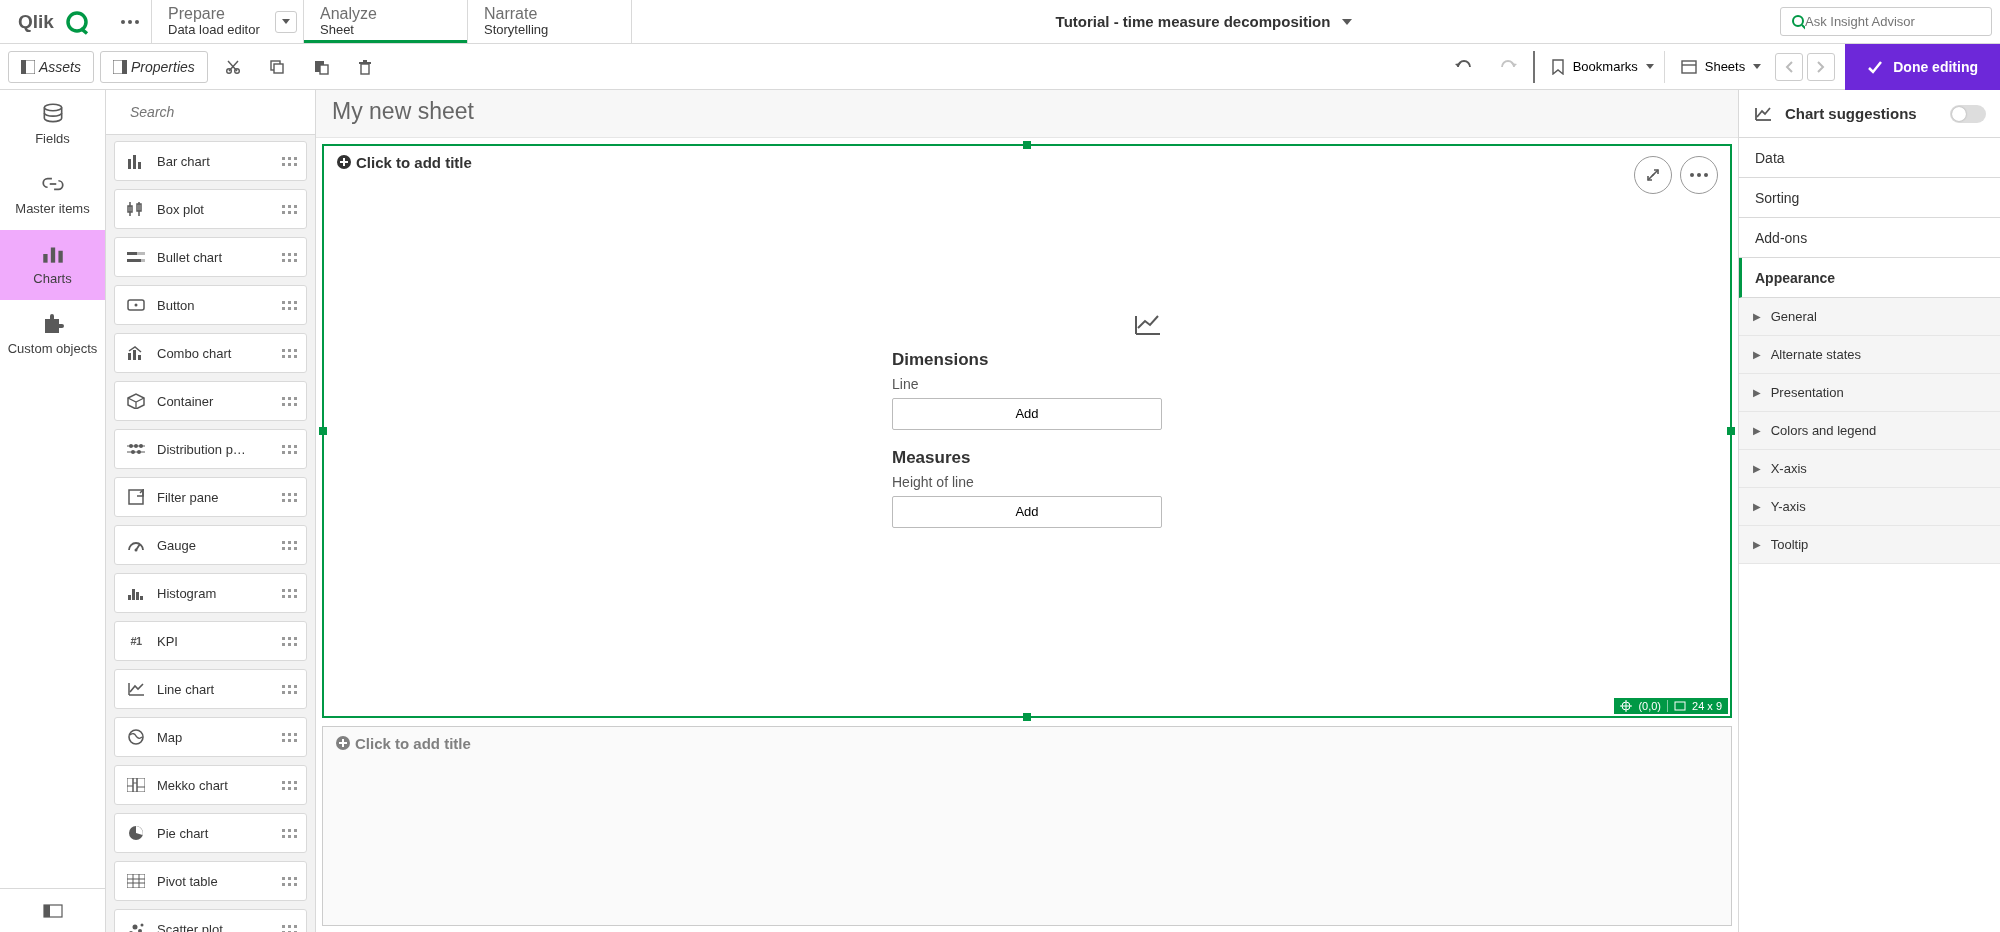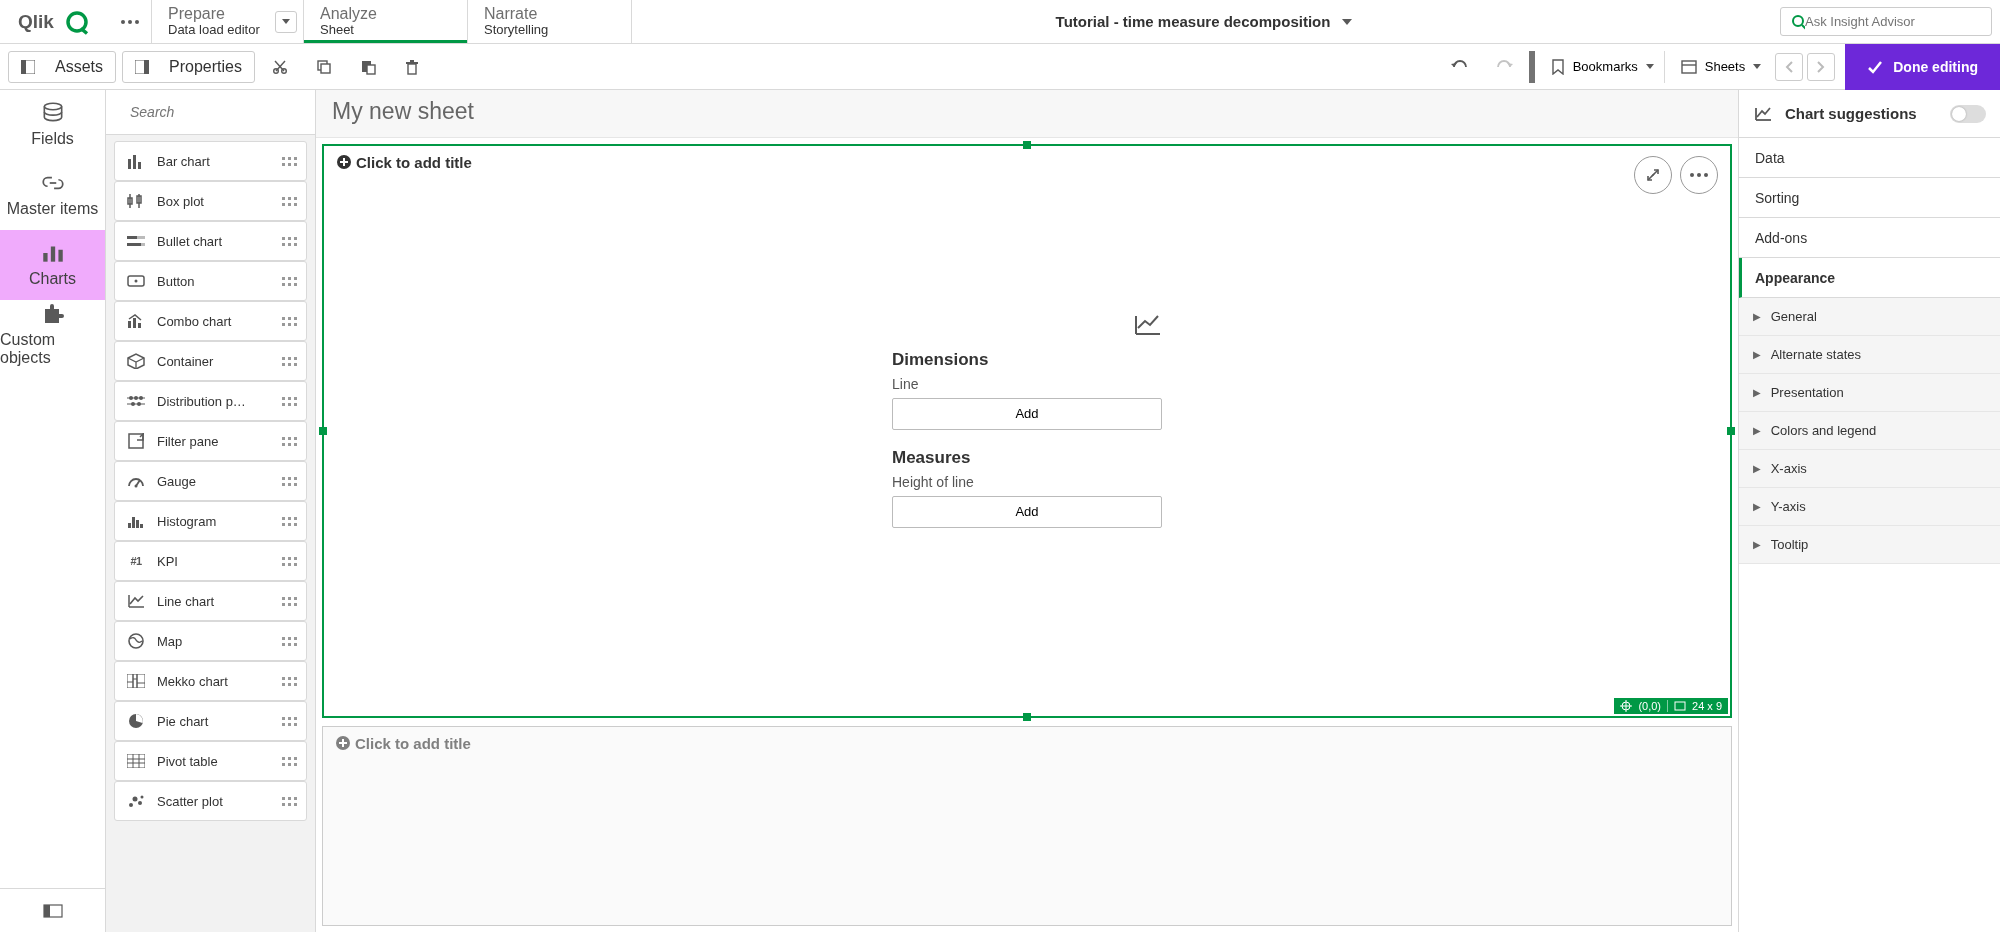--- a/index.html
+++ b/index.html
@@ -15,44 +15,44 @@
   .nav-tab .dd { position: absolute; right: 6px; top: 50%; transform: translateY(-50%); width: 22px; height: 22px; border: 1px solid #ccc; border-radius: 3px; display:flex; align-items:center; justify-content:center; }
   .nav-tab.active::after { content:""; position:absolute; left:0; right:0; bottom:0; height:3px; background:#009845; }
   .nav-tab-sup { font-size: 16px; color: #6e6e6e; line-height: 14px; }
   .nav-tab-main { font-size: 13px; color: #333; line-height: 18px; }
   .topbar-center { flex:1; display:flex; align-items:center; justify-content:center; gap:12px; font-size: 15px; font-weight: 600; cursor:pointer; }
   .topbar-search { width: 212px; margin: 7px 8px 7px 4px; border:1px solid #ccc; border-radius:3px; display:flex; align-items:center; padding:0 10px; gap:0; color:#8c8c8c; }
   .topbar-search input { border:none; outline:none; flex:1; font-size:13px; color:#333; background:transparent; }
 
   
   .toolbar { height: 46px; border-bottom:1px solid #d9d9d9; display:flex; align-items:center; padding:0 8px; }
-  .tool-btn { height:32px; display:flex; align-items:center; gap:20px; padding:0 12px; border:1px solid #ccc; border-radius:3px; background:#fff; font-size:16px; color:#333; cursor:pointer; }
+  .tool-btn { height:32px; display:flex; align-items:center; gap:4px; padding:0 12px; border:1px solid #ccc; border-radius:3px; background:#fff; font-size:14px; color:#333; cursor:pointer;font-style:italic; }
   .tool-btn.icon-only { width:38px; padding:0; justify-content:center; border:none; background:transparent; }
   .tool-btn + .tool-btn { margin-left: 6px; }
   .tool-spacer { flex:1; }
   .done-btn { height:46px; padding:0 22px; background:#6d28d9; color:#fff; border:none; display:flex; align-items:center; gap:10px; font-size:14px; font-weight:600; cursor:pointer; margin-right:-8px; margin-left:10px; }
   .bm-btn, .sheets-btn { height:32px; display:flex; align-items:center; gap:8px; padding:0 10px; background:#fff; border:none; cursor:pointer; font-size:13px; }
   .nav-arrow { width:28px; height:28px; border:1px solid #ccc; border-radius:3px; display:flex; align-items:center; justify-content:center; background:#fff; margin-left:4px; color:#bbb; cursor:default; }
 
   
   .main { display:flex; height: calc(932px - 44px - 46px); }
 
   
   .rail { width:106px; border-right:1px solid #d9d9d9; background:#fff; display:flex; flex-direction:column; }
-  .rail-item { height:70px; display:flex; flex-direction:column; align-items:center; justify-content:center; gap:6px; cursor:pointer; font-size:16px; color:#404040; border-bottom: 1px solid transparent; }
+  .rail-item { height:70px; display:flex; flex-direction:column; align-items:center; justify-content:center; gap:6px; cursor:pointer; font-size:13px; color:#404040; border-bottom: 1px solid transparent; }
   .rail-item.active { background:#f0abfc; }
   .rail-svg { width:26px; height:22px; }
   .rail-bottom { margin-top:auto; height:44px; display:flex; align-items:center; justify-content:center; border-top:1px solid #d9d9d9; }
 
   
   .chartlist { width:210px; border-right:1px solid #d9d9d9; background:#f2f2f2; display:flex; flex-direction:column; }
   .chartlist-search { height:45px; border-bottom:1px solid #d9d9d9; display:flex; align-items:center; padding:0 14px; gap:10px; background:#fff; }
   .chartlist-search input { border:none; outline:none; flex:1; font-size:14px; background:transparent; font-style: italic; color:#666; }
   .chartlist-body { flex:1; overflow-y:auto; padding:6px 8px; }
-  .chart-item { height:40px; background:#fff; border:1px solid #d9d9d9; border-radius:3px; display:flex; align-items:center; padding:0 8px 0 10px; gap:10px; font-size:13px; cursor:grab; }
+  .chart-item { height:40px; margin-bottom:8px; background:#fff; border:1px solid #d9d9d9; border-radius:3px; display:flex; align-items:center; padding:0 8px 0 10px; gap:10px; font-size:13px; cursor:grab; }
   .chart-item .ci-icon { width:22px; height:18px; display:flex; align-items:center; justify-content:center; color:#595959; font-weight:bold; }
   .chart-item .ci-label { flex:1; white-space: nowrap; overflow:hidden; text-overflow: ellipsis; }
   .chart-item .ci-grip { color:#999; width:18px; display:flex; align-items:center; justify-content:center; }
 
   
   .canvas { flex:1; display:flex; flex-direction:column; background:#fff; }
   .sheet-title-bar { min-height:48px; padding: 8px 16px 6px; border-bottom:1px solid #e6e6e6; background:#f7f7f7; }
   .sheet-title { font-size:23px; color:#666; }
   .canvas-body { flex:1; padding:6px; display:flex; flex-direction:column; gap:8px; position:relative; }
 
@@ -206,21 +206,21 @@
         <polyline points="3,7 0,4 6,3" fill="#595959"></polyline>
       </svg>
   </button>
   <button class="tool-btn icon-only" style="opacity:.35;">
     <svg width="18" height="14">
         <path d="M15 7 A6 6 0 0 0 3 7" fill="none" stroke="#595959" stroke-width="1.8"></path>
         <polyline points="15,7 18,4 12,3" fill="#595959"></polyline>
       </svg>
   </button>
 
-  <button class="bm-btn" style="border-left:6px solid #737373; padding-left:16px; margin-left:6px;">
+  <button class="bm-btn" style="border-left:2px solid #737373; padding-left:16px; margin-left:6px;">
     <svg width="14" height="16">
         <path d="M2 1 H12 V15 L7 11 L2 15 Z" fill="none" stroke="#595959" stroke-width="1.4"></path>
       </svg>
     <span>Bookmarks</span>
     <span class="chev-down small"></span>
   </button>
 
   <button class="sheets-btn" style="border-left:1px solid #d9d9d9; padding-left:16px;">
     <svg width="16" height="14">
         <rect x="1" y="1" width="14" height="12" fill="none" stroke="#595959" stroke-width="1.4"></rect>

